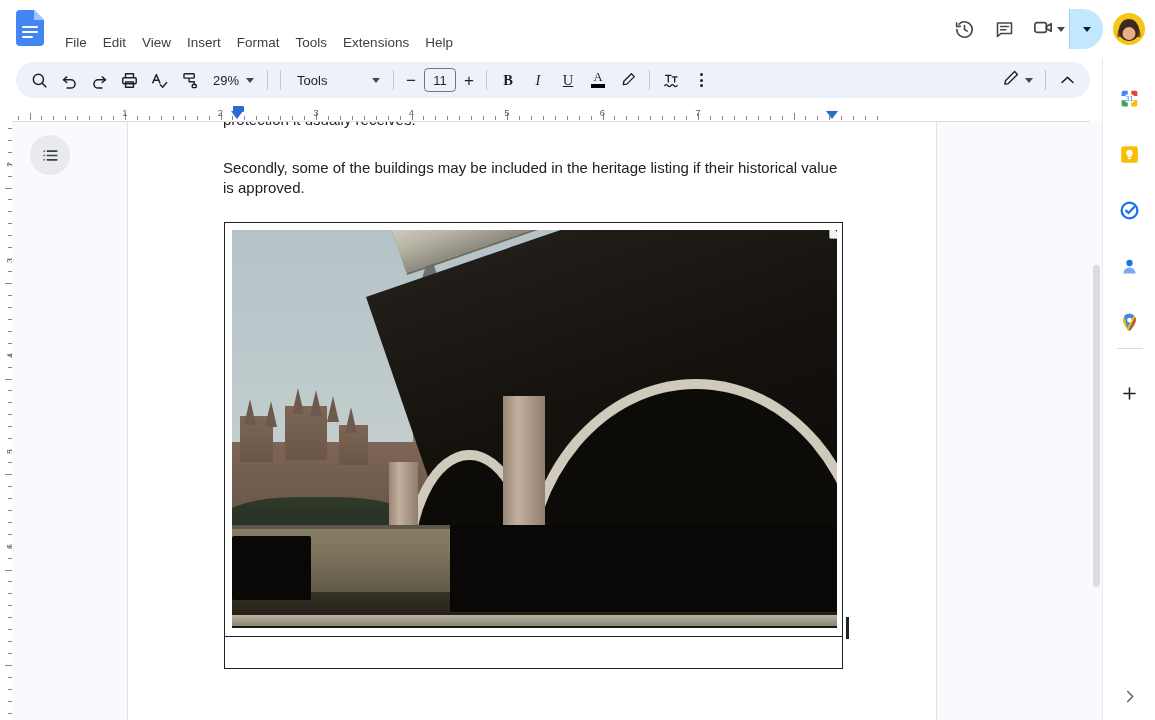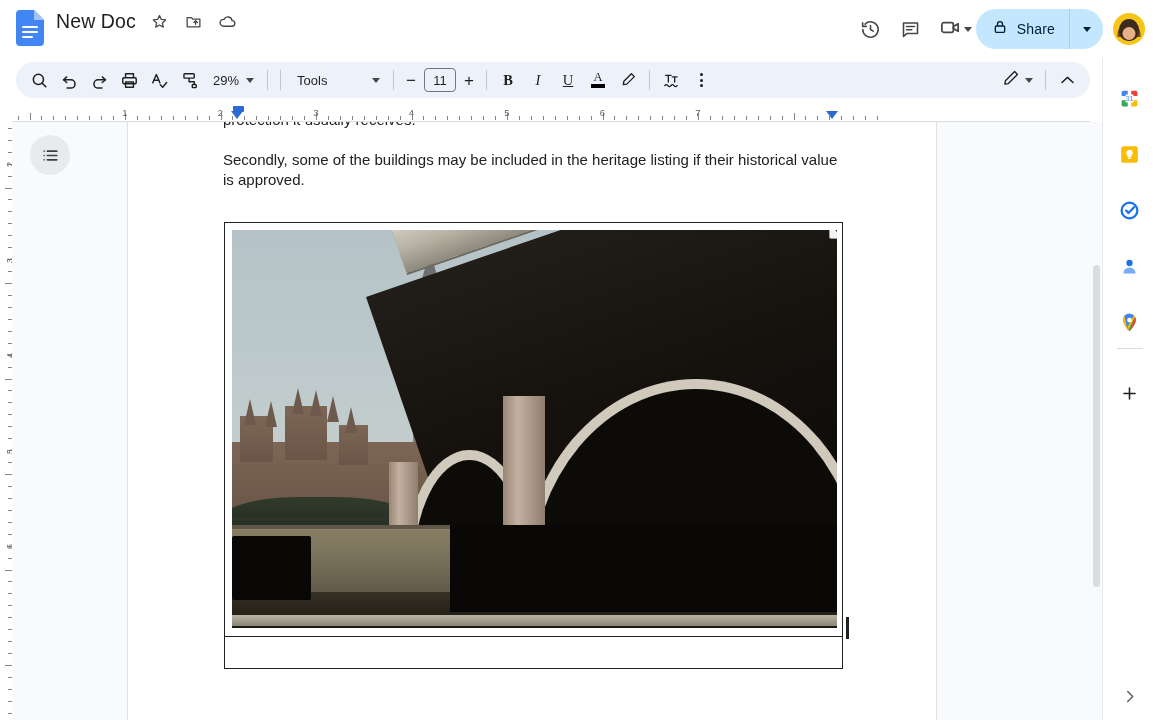--- a/index.html
+++ b/index.html
@@ -76,21 +76,21 @@
   .vtick.minor { width:4px; }
   .vnum { position:absolute; right:2px; font-size:9px; color:#5f6368; transform:rotate(-90deg); transform-origin:right center; }
 
   
   .docarea { position:absolute; left:12px; top:122px; width:1090px; height:598px; background:#f8fafd; overflow:hidden; }
   .page { position:absolute; left:115px; top:0px; width:810px; height:760px; background:#fff; border:1px solid #e0e0e0; border-top:none; }
   .outline-btn { position:absolute; left:18px; top:13px; width:40px; height:40px; border-radius:50%; background:#e8eaed; display:flex; align-items:center; justify-content:center; cursor:pointer; }
   .para { font-size:15px; line-height:19.5px; color:#202124; font-family:"Liberation Sans", sans-serif; }
   .para-clip { position:absolute; left:95px; top:-6px; width:620px; height:14px; overflow:hidden; }
   .para-clip .para { position:relative; top:-6px; }
-  .para2 { position:absolute; left:95px; top:28px; width:620px; }
+  .para2 { position:absolute; left:95px; top:36px; width:620px; }
 
   
   .tbl { position:absolute; left:96px; top:100px; width:619px; border:1px solid #202124; background:#fff; }
   .tbl-row1 { position:relative; height:413px; padding:7px 8px 8px 7px; }
   .tbl-row2 { position:relative; height:32px; border-top:1px solid #202124; }
   .img-frame { position:relative; width:605px; height:398px; overflow:hidden; }
   .img-opts { position:absolute; right:-9px; top:-8px; width:17px; height:17px; background:#f1f3f4; border:1px solid #9aa0a6; border-radius:2px; display:flex; align-items:center; justify-content:center; cursor:pointer; z-index:6;}
   .cursor-bar { position:absolute; right:-7px; bottom:-3px; width:3px; height:22px; background:#202124; }
 
   
@@ -145,40 +145,31 @@
     <div class="docs-logo">
       <svg width="28" height="36" viewBox="0 0 28 36">
         <path d="M4 0h14l10 10v22a4 4 0 0 1-4 4H4a4 4 0 0 1-4-4V4a4 4 0 0 1 4-4z" fill="#4285f4"></path>
         <path d="M18 0l10 10H18z" fill="#a1c2fa"></path>
         <rect x="6" y="16" width="16" height="2" rx="1" fill="#fff"></rect>
         <rect x="6" y="21" width="16" height="2" rx="1" fill="#fff"></rect>
         <rect x="6" y="26" width="11" height="2" rx="1" fill="#fff"></rect>
       </svg>
     </div>
 
-    <div class="title-row">
-      <span class="doc-title">New Doc</span>
-      <span class="hicon">
-        <svg width="17" height="17" viewBox="0 0 24 24" fill="none" stroke="#444746" stroke-width="1.8" stroke-linejoin="round">
-          <path d="M12 3.5l2.6 5.6 6 .7-4.5 4.2 1.2 6-5.3-3-5.3 3 1.2-6L3.4 9.8l6-.7z"></path>
-        </svg>
-      </span>
-      <span class="hicon">
-        <svg width="17" height="17" viewBox="0 0 24 24" fill="none" stroke="#444746" stroke-width="1.8" stroke-linejoin="round">
-          <path d="M3 6.5h6l2 2h10v11H3z"></path>
-            <path d="M15 11v5M12.5 13.5L15 11l2.5 2.5" stroke-linecap="round"></path>
-        </svg>
-      </span>
-      <span class="hicon">
-        <svg width="19" height="19" viewBox="0 0 24 24" fill="none" stroke="#444746" stroke-width="1.7" stroke-linejoin="round">
-          <path d="M6.5 18h11a3.6 3.6 0 0 0 .3-7.2A5.4 5.4 0 0 0 7.6 9.3 4.3 4.3 0 0 0 6.5 18z"></path>
-        </svg>
-      </span>
-    </div>
-
+
+    <div class="menu-row">
+      <span class="menu-item">File</span>
+      <span class="menu-item">Edit</span>
+      <span class="menu-item">View</span>
+      <span class="menu-item">Insert</span>
+      <span class="menu-item">Format</span>
+      <span class="menu-item">Tools</span>
+      <span class="menu-item">Extensions</span>
+      <span class="menu-item">Help</span>
+    </div>
 
     <div class="header-right">
       <div class="hr-btn">
         <svg width="21" height="21" viewBox="0 0 24 24" fill="none" stroke="#444746" stroke-width="1.8" stroke-linecap="round">
           <path d="M3.2 12a8.8 8.8 0 1 0 2.6-6.2"></path>
             <path d="M3 4.2V8.4h4.2"></path>
             <path d="M12 7.6V12l3.1 1.9"></path>
         </svg>
       </div>
       <div class="hr-btn">
@@ -188,29 +179,20 @@
         </svg>
       </div>
       <div class="meet-wrap">
         <span>
           <svg width="23" height="23" viewBox="0 0 24 24" fill="none" stroke="#444746" stroke-width="1.8" stroke-linejoin="round">
             <rect x="3" y="7" width="12" height="10" rx="2"></rect>
               <path d="M15 11l5-3v8l-5-3z"></path>
           </svg>
         </span>
         <span class="caret"></span>
-      </div>
-      <div class="share-btn">
-        <span>
-          <svg width="16" height="16" viewBox="0 0 24 24" fill="none" stroke="#001d35" stroke-width="2" stroke-linejoin="round">
-            <rect x="5" y="10.5" width="14" height="9.5" rx="1.6"></rect>
-              <path d="M8.2 10.5V7.8a3.8 3.8 0 0 1 7.6 0v2.7"></path>
-          </svg>
-        </span>
-        <span class="share-label">Share</span>
       </div>
       <div class="share-more">
         <span class="caret" style="border-top-color:#001d35;"></span>
       </div>
       <div class="avatar">
         <div class="hair"></div>
           <div class="face"></div>
           <div class="skin"></div>
       </div>
     </div>

